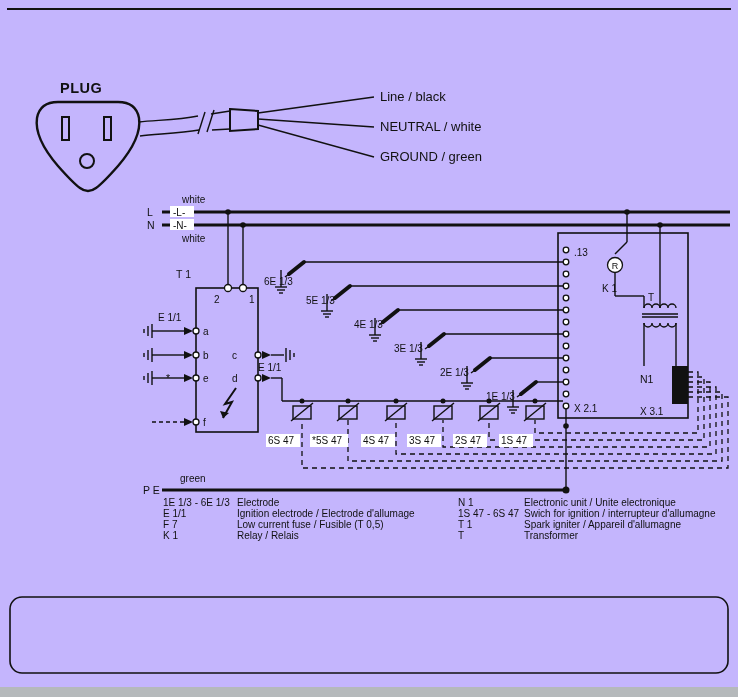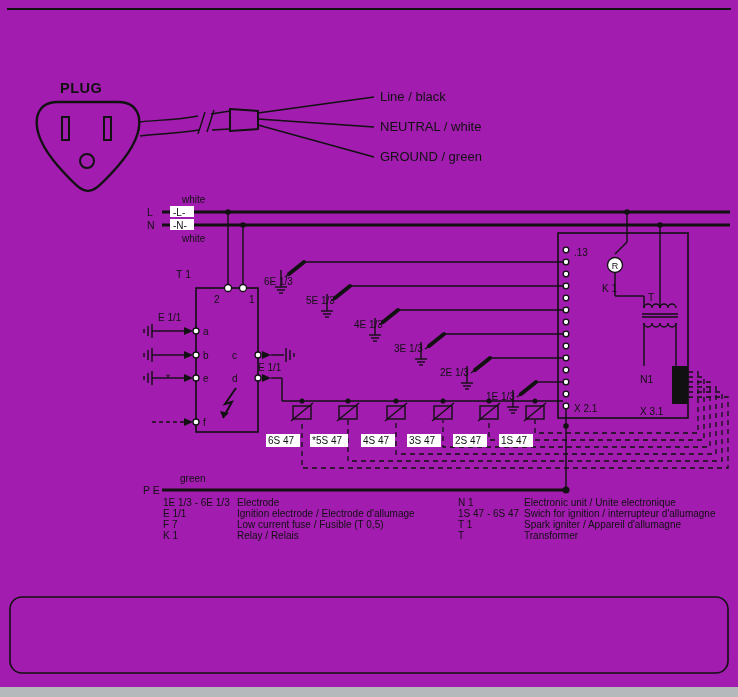--- a/index.html
+++ b/index.html
@@ -1,16 +1,16 @@
 <!DOCTYPE html>
 <html><head>
 <meta charset="utf-8">
 <style>
   html,body{margin:0;padding:0;background:#fff;}
-  .stage{position:relative;width:738px;height:697px;background:#a21caf;overflow:hidden;
+  .stage{position:relative;width:738px;height:697px;background:#c4b5fd;overflow:hidden;
          font-family:"Liberation Sans", sans-serif;}
   svg{display:block}
   svg text{fill:#111;font-family:"Liberation Sans", sans-serif;}
   .ln{stroke:#111;stroke-width:1.4;fill:none;}
   .thick{stroke:#111;stroke-width:3;fill:none;}
   .box{stroke:#111;stroke-width:1.6;fill:none;}
   .dash{stroke:#111;stroke-width:1.3;fill:none;stroke-dasharray:5 4;}
   .dot{fill:#111;}
   .term{stroke:#111;stroke-width:1.3;fill:#fff;}
   .lbl{font-size:10.5px;}

